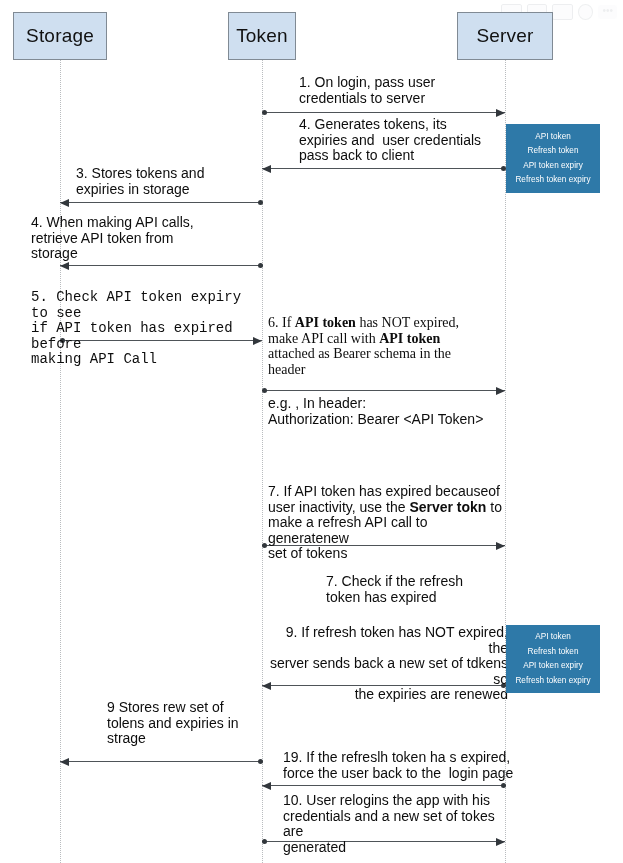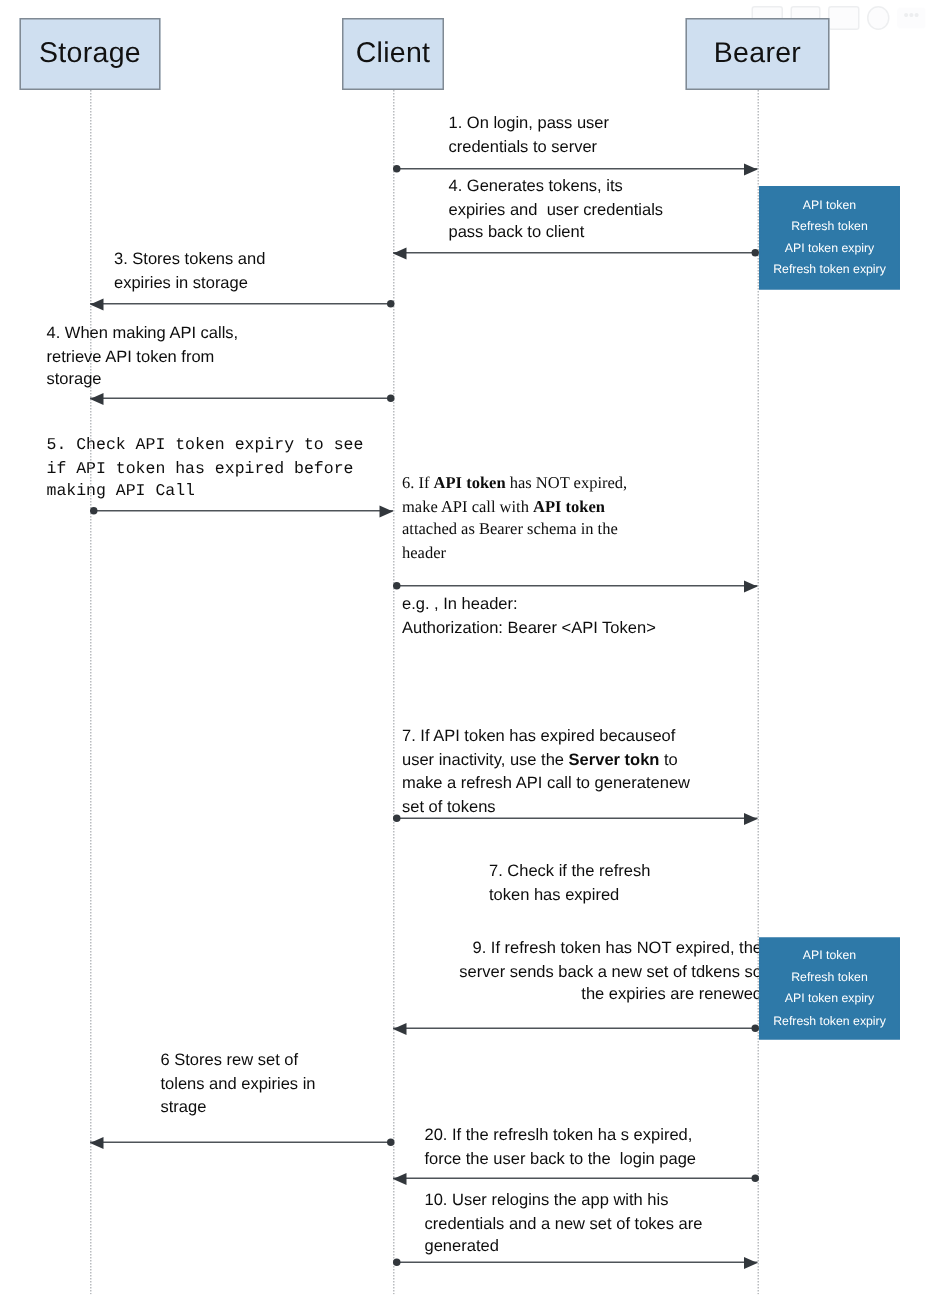--- a/index.html
+++ b/index.html
@@ -61,21 +61,21 @@
     height: 5px;
     border: none;
     border-radius: 50%;
     background: #32373c;
   }
 
   
   .msg-label {
     position: absolute;
     color: #0d0d0d;
-    font-size: 11px;
+    font-size: 14px;
     line-height: 15.6px;
     white-space: pre-wrap;
   }
   .msg-label b { font-weight: bold; }
 
   
   .token-box {
     position: absolute;
     box-sizing: border-box;
     background: #2e79a8;
@@ -199,44 +199,44 @@
 token has expired</div>
       <div class="msg-line" style="left: 262px; top: 685px; width: 243px;"></div>
       <div class="arrowhead left" style="top: 681.5px; left: 262px;"></div>
       <div class="arrowhead dot" style="top: 683px; left: 501px;"></div>
       <div class="msg-label" style="left: 268px; top: 625px; width: 240px; text-align: right;">9. If refresh token has NOT expired, the
 server sends back a new set of tdkens so
 the expiries are renewed</div>
       <div class="msg-line" style="left: 60px; top: 761px; width: 202px;"></div>
       <div class="arrowhead left" style="top: 757.5px; left: 60px;"></div>
       <div class="arrowhead dot" style="top: 759px; left: 258px;"></div>
-      <div class="msg-label" style="left: 107px; top: 700px; width: 160px;">6 Stores rew set of
+      <div class="msg-label" style="left: 107px; top: 700px; width: 160px;">9 Stores rew set of
 tolens and expiries in
 strage</div>
       <div class="msg-line" style="left: 262px; top: 785px; width: 243px;"></div>
       <div class="arrowhead left" style="top: 781.5px; left: 262px;"></div>
       <div class="arrowhead dot" style="top: 783px; left: 501px;"></div>
-      <div class="msg-label" style="left: 283px; top: 750px; width: 235px;">20. If the refreslh token ha s expired,
+      <div class="msg-label" style="left: 283px; top: 750px; width: 235px;">19. If the refreslh token ha s expired,
 force the user back to the  login page</div>
       <div class="msg-line" style="left: 262px; top: 841px; width: 243px;"></div>
       <div class="arrowhead right" style="top: 837.5px; left: 496px;"></div>
       <div class="arrowhead dot" style="top: 839px; left: 262px;"></div>
       <div class="msg-label" style="left: 283px; top: 793px; width: 235px;">10. User relogins the app with his
 credentials and a new set of tokes are
 generated</div>
     </div>
   <div id="participants-layer">
       <div class="participant" style="left: 13px; top: 12px; width: 94px; height: 48px;">
         <span>Storage</span>
       </div>
       <div class="participant" style="left: 228px; top: 12px; width: 68px; height: 48px;">
-        <span>Client</span>
+        <span>Token</span>
       </div>
       <div class="participant" style="left: 457px; top: 12px; width: 96px; height: 48px;">
-        <span>Bearer</span>
+        <span>Server</span>
       </div>
     </div>
   <div id="tokenboxes-layer">
       <div class="token-box" style="left: 506px; top: 124px; width: 94px; height: 69px;">
         <div class="token-line">API token</div>
         <div class="token-line">Refresh token</div>
         <div class="token-line">API token expiry</div>
         <div class="token-line">Refresh token expiry</div>
       </div>
       <div class="token-box" style="left: 506px; top: 625px; width: 94px; height: 68px;">

